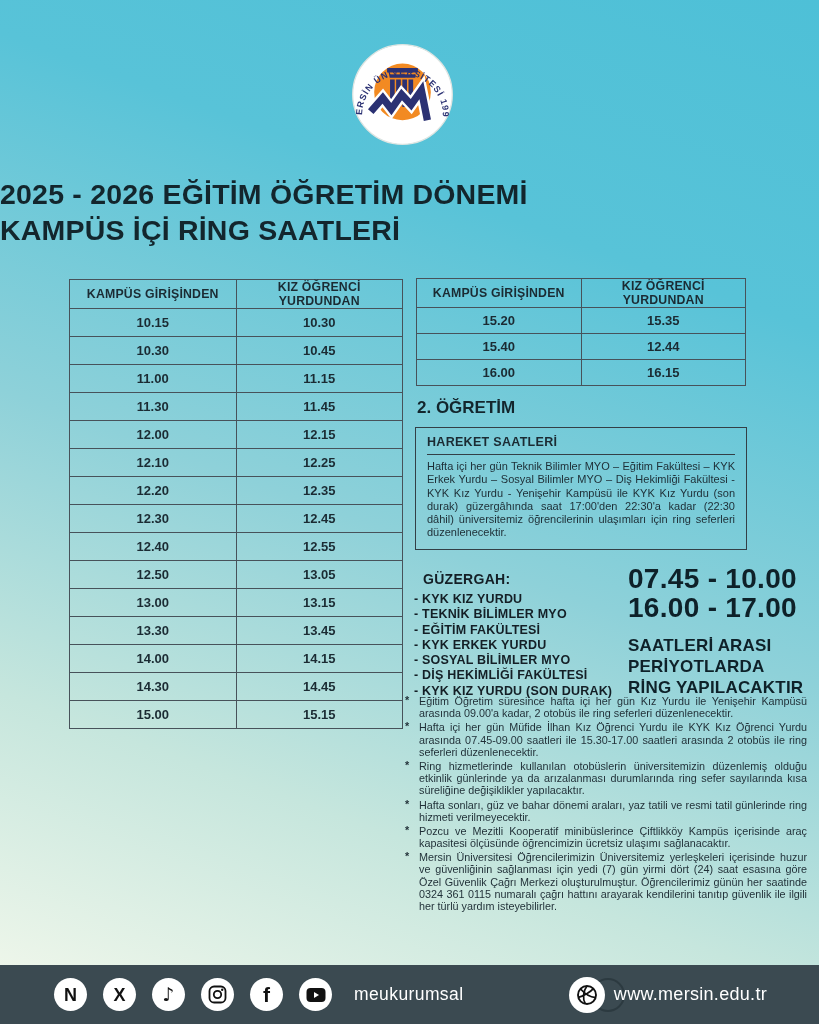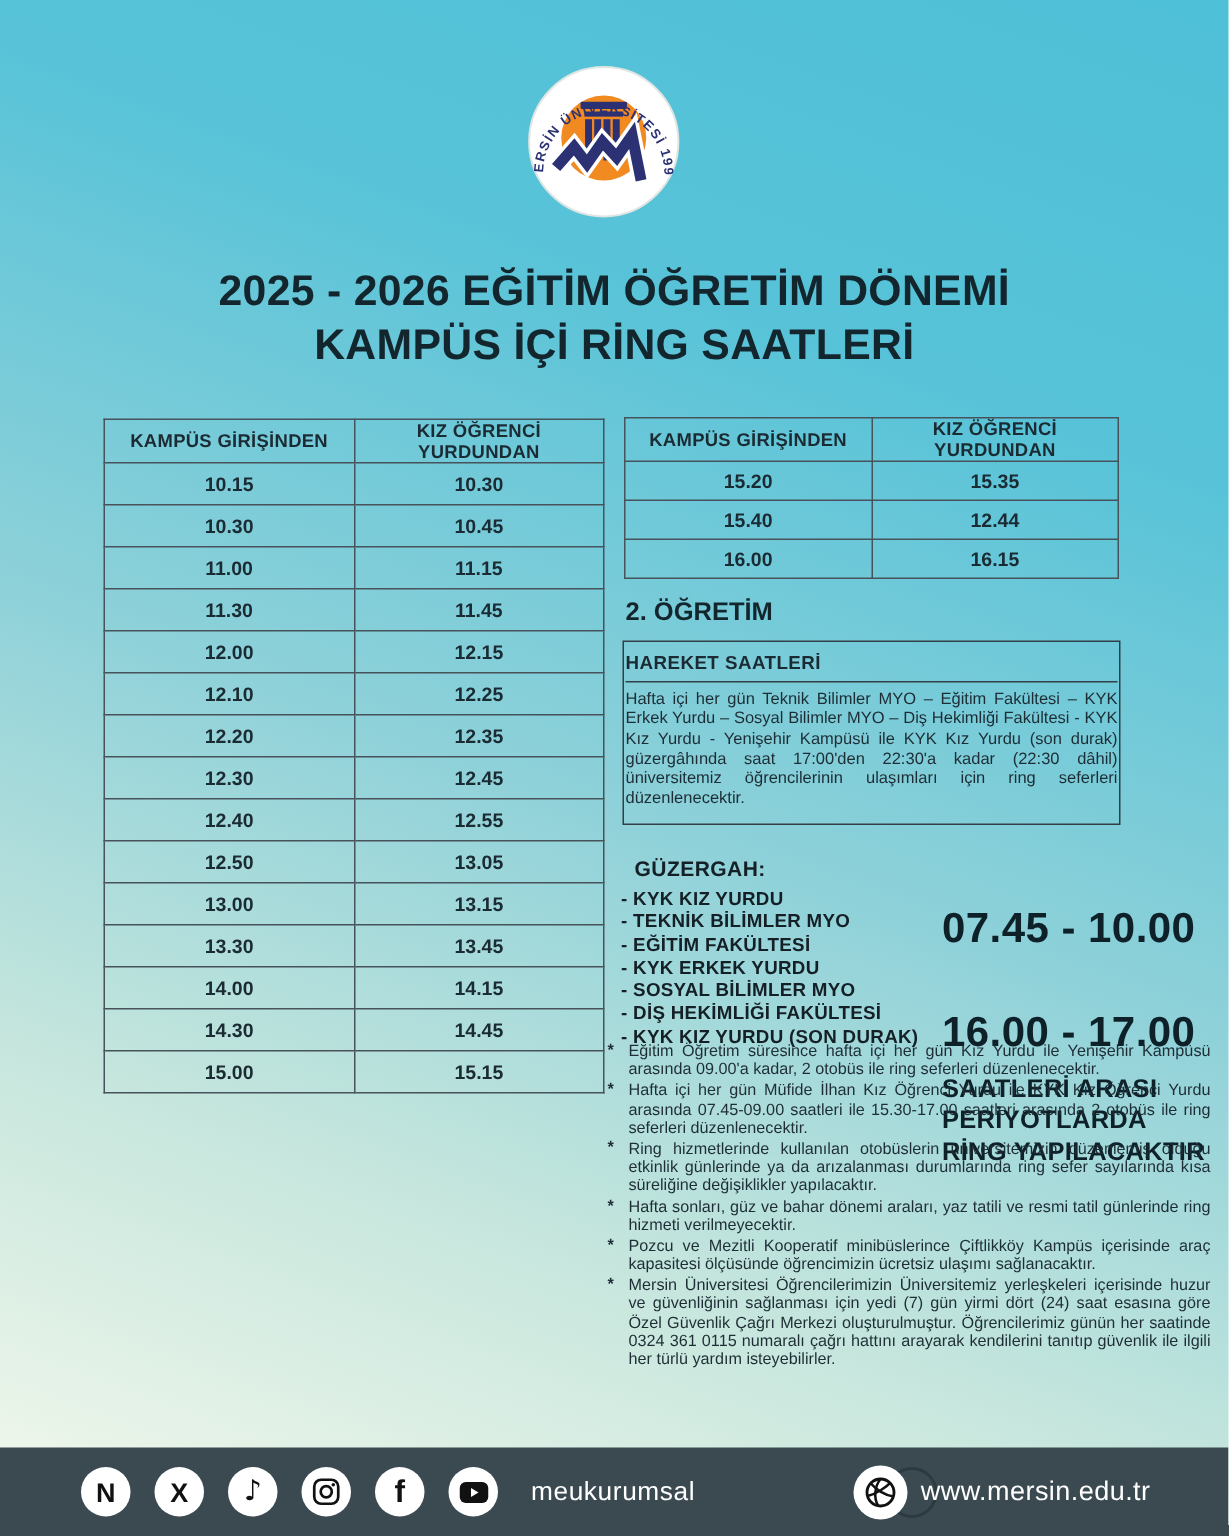--- a/index.html
+++ b/index.html
@@ -7,51 +7,51 @@
     position:relative;
     width:819px;height:1024px;
     overflow:hidden;
     background:linear-gradient(200deg,#4ec0d7 0%,#58c3d8 25%,#8ed1d9 52%,#c6e6dd 75%,#eef6ea 96%);
     font-family:"Liberation Sans",sans-serif;
     color:#16282f;
   }
   
   .logo{position:absolute;left:351px;top:43px;width:103px;height:103px;}
   
-  .title{position:absolute;left:0;top:176px;width:100%;text-align:center;
+  .title{position:absolute;left:0;top:176px;width:100%;text-align:left;
          font-size:28.5px;font-weight:800;line-height:1.27;color:#13262d;letter-spacing:.2px;}
   
   table.sched{position:absolute;border-collapse:collapse;table-layout:fixed;border-radius:27px;}
   table.sched th,table.sched td{
     border:1.5px solid #47525a;text-align:center;vertical-align:middle;
     color:#1b2b33;padding:0;}
   table.sched th{font-size:12.3px;font-weight:800;letter-spacing:.2px;}
   table.sched td{font-size:13px;font-weight:700;}
   .left-table{left:69px;top:279px;width:334px;}
   .left-table th{height:26px;}
   .left-table td{height:27px;}
   .right-table{left:416px;top:278px;width:330px;}
   .right-table th{height:24px;}
   .right-table td{height:25px;}
   
   .second-heading{position:absolute;left:417px;top:398px;font-size:17px;font-weight:800;color:#13262d;}
   .hareket-box{position:absolute;left:415px;top:427px;width:332px;height:123px;
-    box-sizing:border-box;border:1.5px solid #333f46;padding:7px 1px 6px;overflow:hidden;}
+    box-sizing:border-box;border:1.5px solid #333f46;padding:7px 11px 6px;overflow:hidden;}
   .box-title{font-size:12.5px;font-weight:800;letter-spacing:.3px;color:#1b2b33;}
   .box-rule{border-top:1.2px solid #333f46;margin:5px 0 5px;}
   .box-text{margin:0;font-size:11px;line-height:1.21;text-align:justify;font-weight:500;color:#1d2d35;}
   
   .route{position:absolute;left:414px;top:571px;width:215px;}
   .route-title{font-size:14px;font-weight:800;margin-left:9px;letter-spacing:.3px;color:#141f26;}
   .route-stops{list-style:none;margin:5px 0 0;padding:0;}
   .route-stops li{font-size:12.5px;font-weight:800;line-height:15.3px;color:#141f26;letter-spacing:.2px;}
   .route-stops li::before{content:"- ";}
   
   .interval{position:absolute;left:628px;top:564px;width:190px;}
-  .big-time{font-size:28px;font-weight:800;line-height:29px;white-space:nowrap;color:#0e2129;letter-spacing:.3px;margin-top:40px;}
+  .big-time{font-size:28px;font-weight:800;line-height:29px;white-space:nowrap;color:#0e2129;letter-spacing:.3px;}
   .interval-note{margin-top:13px;}
   .interval-note div{font-size:17px;font-weight:800;line-height:21px;color:#0e2129;letter-spacing:.2px;}
   
   .footnotes{position:absolute;left:404px;top:695px;width:403px;list-style:none;margin:0;padding:0;}
   .footnotes li{position:relative;padding-left:15px;margin-bottom:2px;
     font-size:10.8px;line-height:1.13;text-align:justify;font-weight:500;color:#1f2e36;}
   .footnotes li::before{content:"*";position:absolute;left:1px;top:-1px;font-weight:700;}
   
   .footer{position:absolute;left:0;bottom:0;width:100%;height:59px;background:#3b4a51;
     box-sizing:border-box;display:flex;align-items:center;padding:0 52px 0 54px;}

